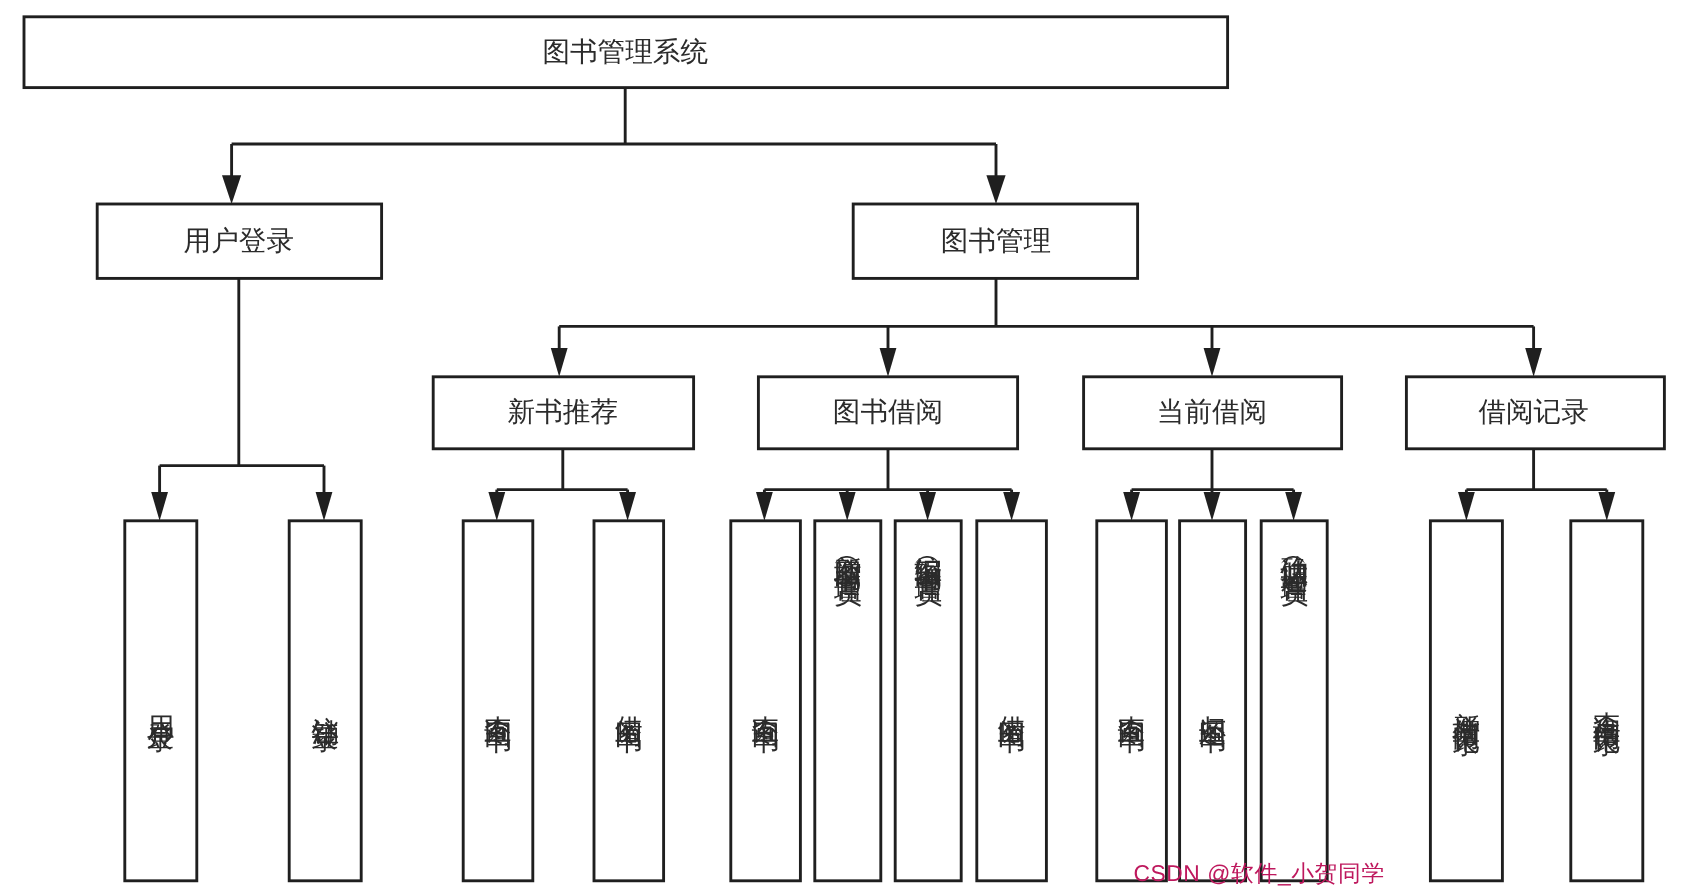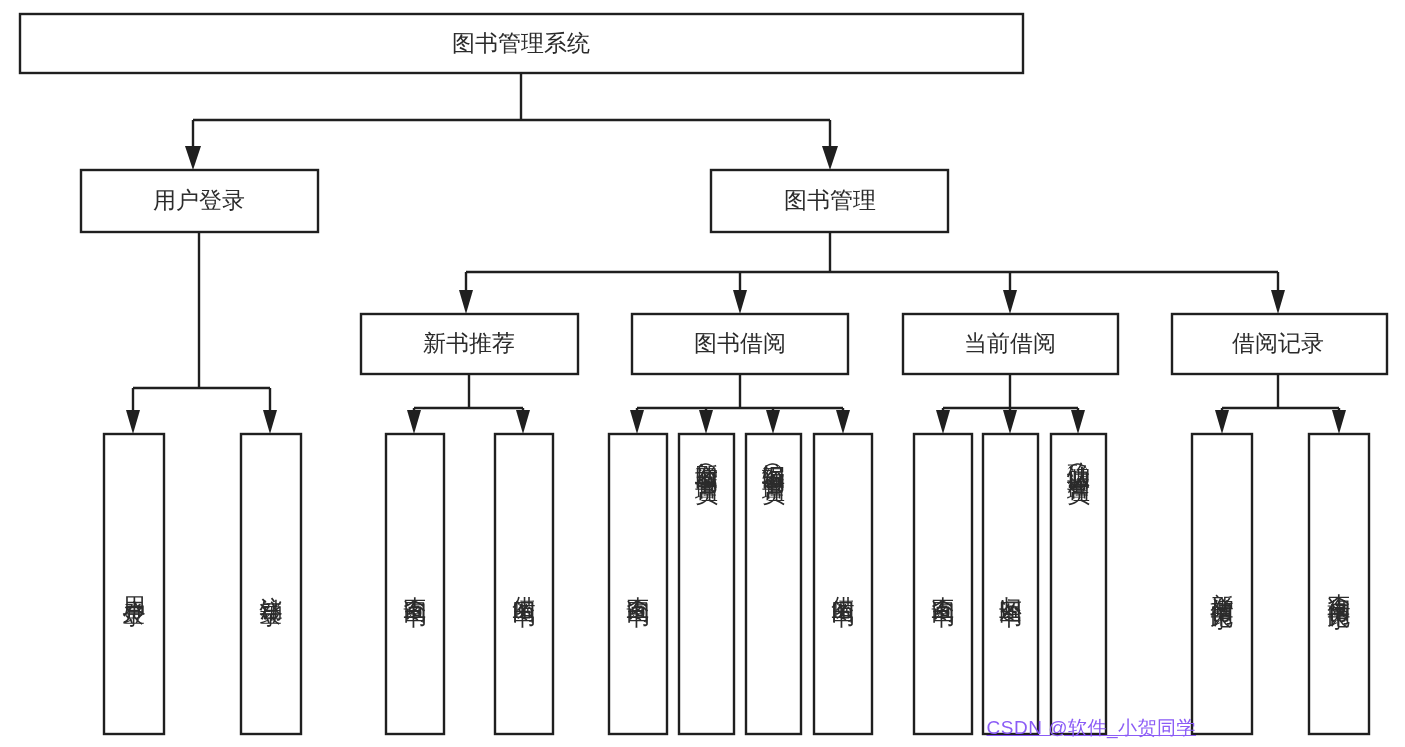--- a/index.html
+++ b/index.html
@@ -11,21 +11,20 @@
     width: 1405px;
     height: 747px;
     font-family: "Liberation Sans", "DejaVu Sans", sans-serif;
     overflow: hidden;
   }
   #diagram-root {
     position: relative;
     width: 1178px;
     height: 747px;
     background: #ffffff;
-    padding-left: 30px;
   }
   svg#tree-svg {
     position: absolute;
     left: 0;
     top: 0;
     width: 1405px;
     height: 747px;
   }
   .node-box {
     fill: #ffffff;
@@ -43,29 +42,28 @@
     stroke: #1f1f1f;
     stroke-width: 2.4;
     fill: none;
   }
   .arrow-head {
     fill: #1f1f1f;
     stroke: none;
   }
   .watermark {
     position: absolute;
-    right: 12px;
+    right: 24px;
     bottom: 6px;
     font-family: "Liberation Sans", "DejaVu Sans", sans-serif;
     font-size: 19px;
-    color: #8b5cf6;
+    color: #be185d;
     white-space: nowrap;
     letter-spacing: 0.5px;
     pointer-events: none;
-    text-decoration: underline;
   }
 </style>
 </head>
 <body>
 
 <div id="diagram-root">
 
   <svg id="tree-svg" viewBox="0 0 1405 747" xmlns="http://www.w3.org/2000/svg">
     <defs></defs>
 

